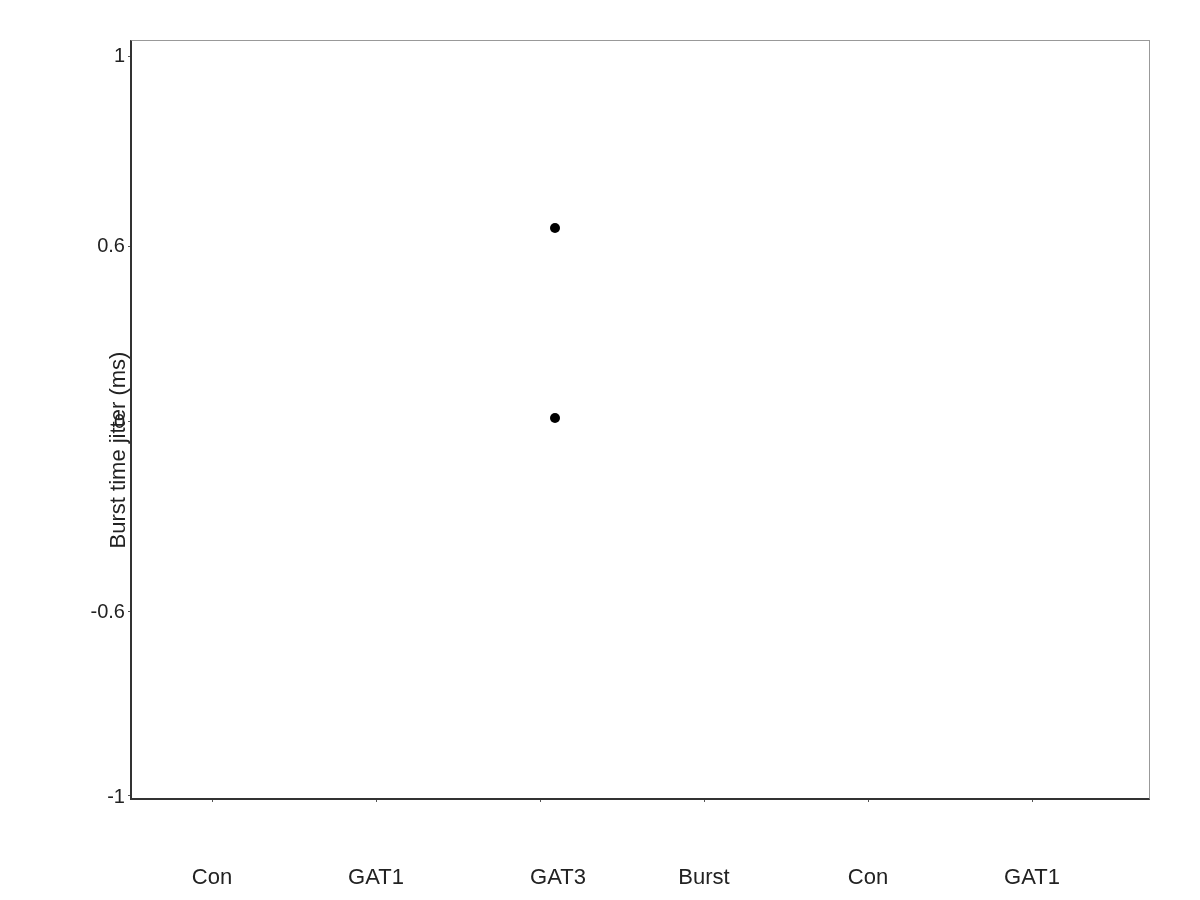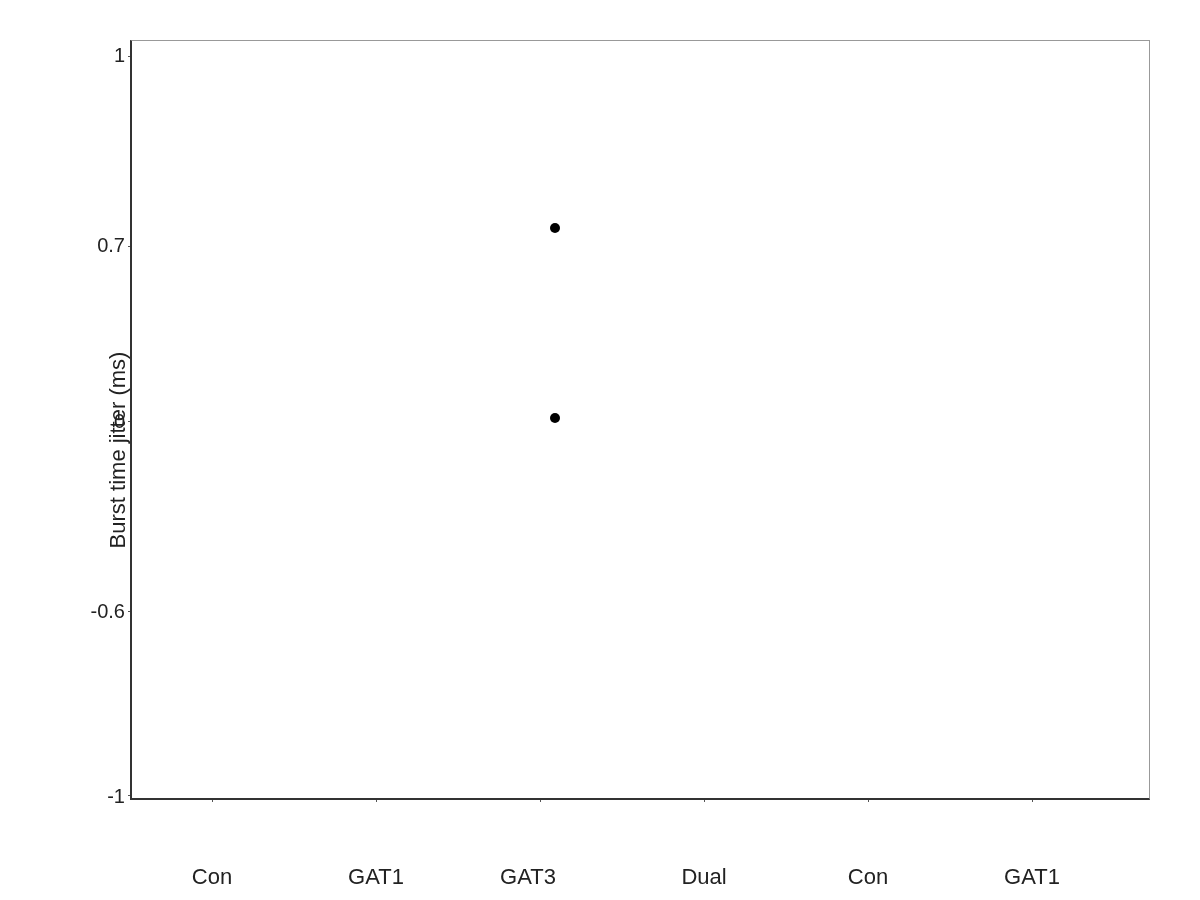--- a/index.html
+++ b/index.html
@@ -115,35 +115,35 @@
   <div class="gridline-h" style="top: 795px;"></div>
 
   <div class="gridline-v" style="left: 212px;"></div>
   <div class="gridline-v" style="left: 376px;"></div>
   <div class="gridline-v" style="left: 540px;"></div>
   <div class="gridline-v" style="left: 704px;"></div>
   <div class="gridline-v" style="left: 868px;"></div>
   <div class="gridline-v" style="left: 1032px;"></div>
 
   <div class="y-tick-label" style="top: 44px;">1</div>
-  <div class="y-tick-label" style="top: 234px;">0.7</div>
+  <div class="y-tick-label" style="top: 234px;">0.6</div>
   <div class="y-tick-label" style="top: 410px;">0</div>
   <div class="y-tick-label" style="top: 600px;">-0.6</div>
   <div class="y-tick-label" style="top: 785px;">-1</div>
 
   <div class="axis-tick-v" style="top: 56px;"></div>
   <div class="axis-tick-v" style="top: 246px;"></div>
   <div class="axis-tick-v" style="top: 421px;"></div>
   <div class="axis-tick-v" style="top: 611px;"></div>
   <div class="axis-tick-v" style="top: 795px;"></div>
 
   <div class="x-tick-label" style="left: 212px;">Con</div>
   <div class="x-tick-label" style="left: 376px;">GAT1</div>
-  <div class="x-tick-label" style="left: 528px;">GAT3</div>
-  <div class="x-tick-label" style="left: 704px;">Dual</div>
+  <div class="x-tick-label" style="left: 558px;">GAT3</div>
+  <div class="x-tick-label" style="left: 704px;">Burst</div>
   <div class="x-tick-label" style="left: 868px;">Con</div>
   <div class="x-tick-label" style="left: 1032px;">GAT1</div>
 
   <div class="axis-tick-h" style="left: 212px;"></div>
   <div class="axis-tick-h" style="left: 376px;"></div>
   <div class="axis-tick-h" style="left: 540px;"></div>
   <div class="axis-tick-h" style="left: 704px;"></div>
   <div class="axis-tick-h" style="left: 868px;"></div>
   <div class="axis-tick-h" style="left: 1032px;"></div>
 

